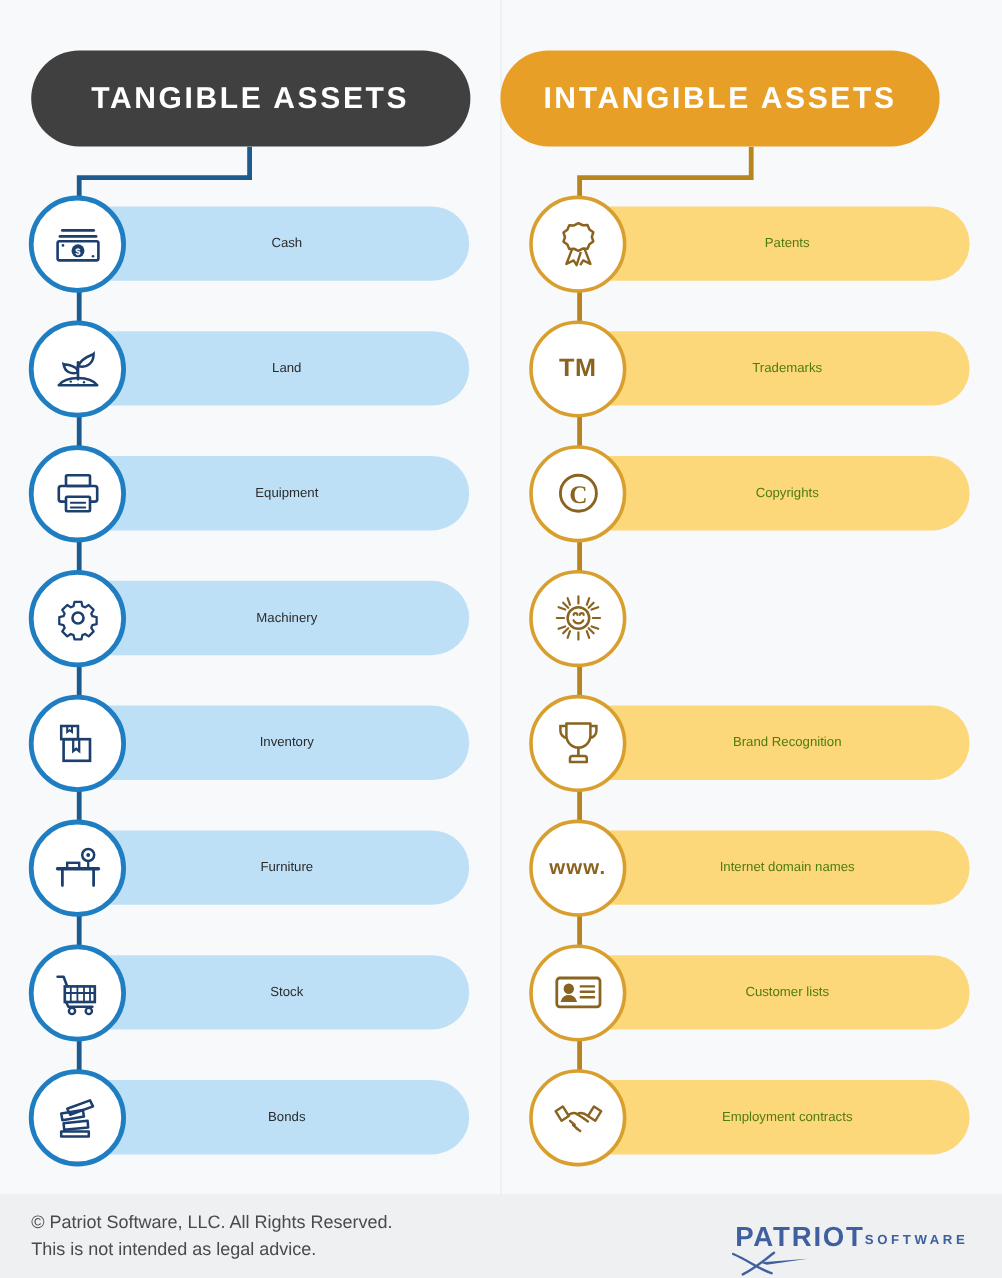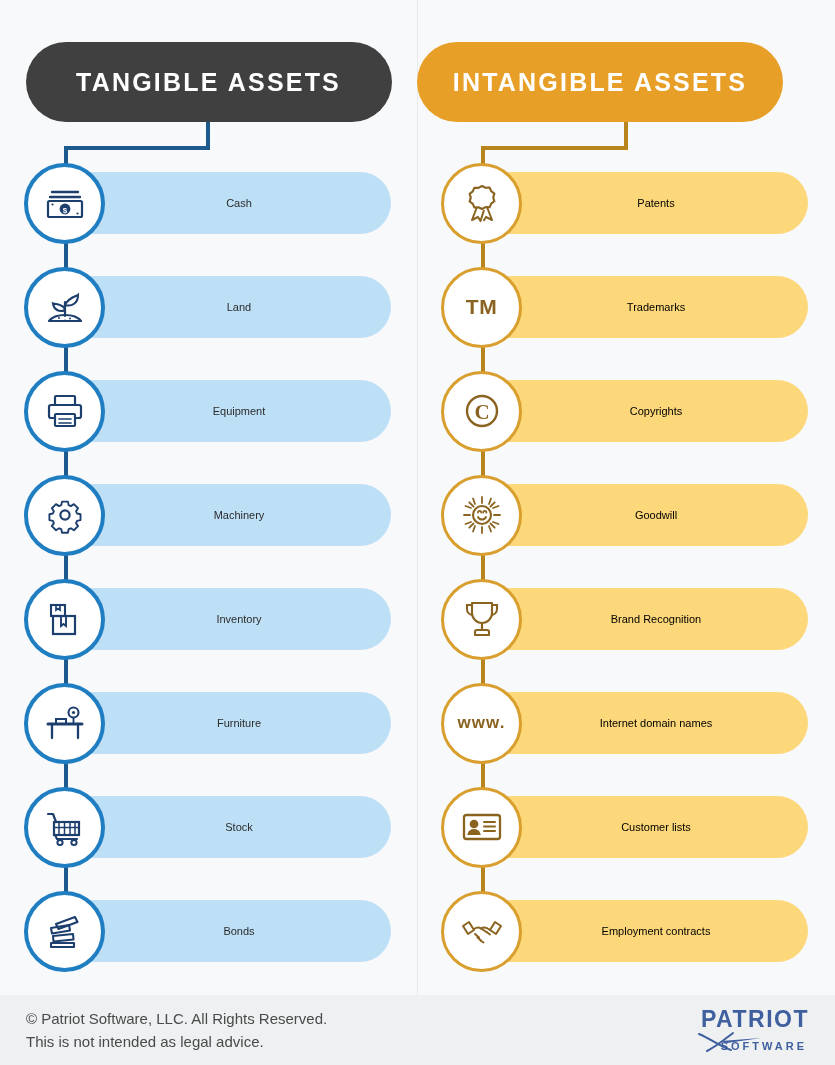--- a/index.html
+++ b/index.html
@@ -97,21 +97,21 @@
     justify-content: center;
     padding-left: 42px;
     z-index: 1;
   }
   .left .pill  { background: #bee0f7; }
   .right .pill { background: #fcd87a; }
   .pill-label {
     font-size: 11px;
     color: #2b2b2b;
   }
-  .right .pill-label { color: #000000; }
+  .right .pill-label { color: #4d7c0f; }
 
   .circle {
     position: absolute;
     left: 24px;
     width: 81px; height: 81px;
     border-radius: 50%;
     background: #ffffff;
     display: flex;
     align-items: center;
     justify-content: center;
@@ -138,21 +138,21 @@
     align-items: center;
     justify-content: space-between;
     padding: 0 26px;
   }
   .footer-text { line-height: 1.55; }
   .footer-line {
     font-size: 15px;
     color: #4a4a4a;
     display: block;
   }
-  .logo { display: flex; flex-direction: column; align-items: flex-end; position: relative; }
+  .logo { display: flex; flex-direction: row; align-items: flex-start; position: relative; }
   .logo-main {
     font-size: 23px;
     font-weight: bold;
     letter-spacing: 1.5px;
     color: #3f5f9e;
     line-height: 1;
   }
   .logo-sub {
     font-size: 11px;
     font-weight: bold;
@@ -364,23 +364,20 @@
           <div class="circle">
             <svg width="46" height="46" viewBox="0 0 46 46">
               <circle cx="23" cy="23" r="15" stroke="#8a6320" stroke-width="2.4" fill="none"></circle>
               <text x="23" y="31" font-size="21" font-family="'Liberation Serif',serif" font-weight="bold" fill="#8a6320" text-anchor="middle">C</text>
             </svg>
           </div>
         </div>
 
         <div class="row">
           <div class="link-line"></div>
-          <div class="pill">
-            <span class="pill-label">Goodwill</span>
-          </div>
           <div class="circle">
             <svg width="46" height="46" viewBox="0 0 46 46">
               <circle cx="23" cy="23" r="9" stroke="#8a6320" stroke-width="2.1" fill="none"></circle>
               <g stroke="#8a6320" stroke-width="1.8" stroke-linecap="round">
                 <path d="M23 5 V11"></path>
                   <path d="M23 35 V41"></path>
                 <path d="M5 23 H11"></path>
                   <path d="M35 23 H41"></path>
                 <path d="M10.3 10.3 L14.5 14.5"></path>
                   <path d="M31.5 31.5 L35.7 35.7"></path>

